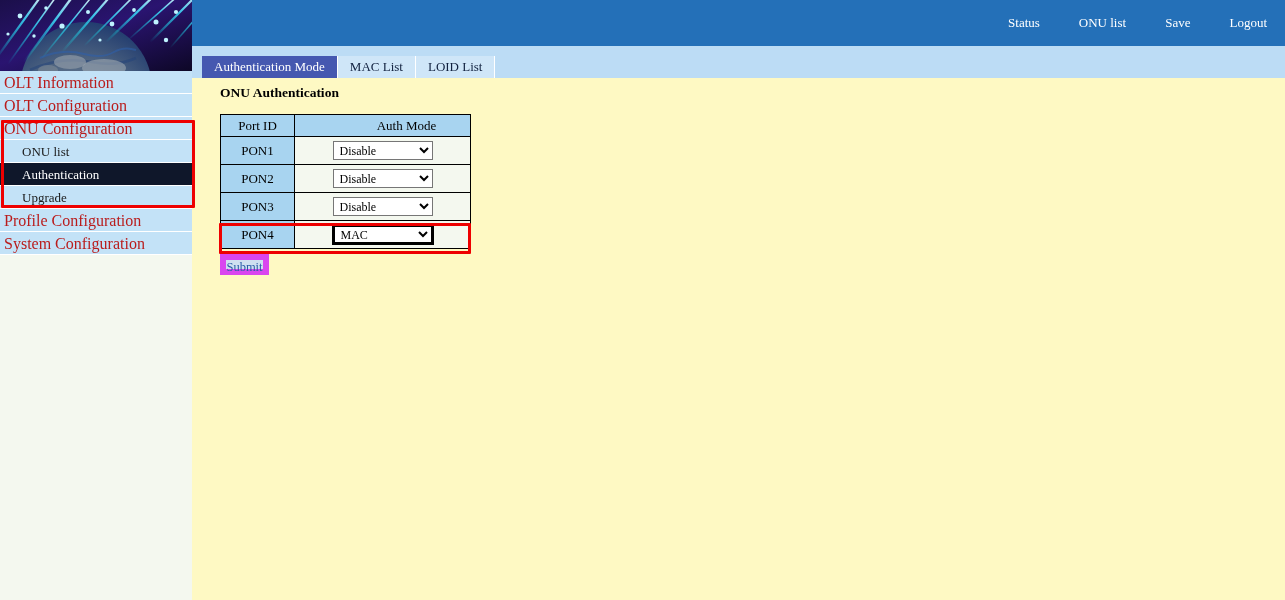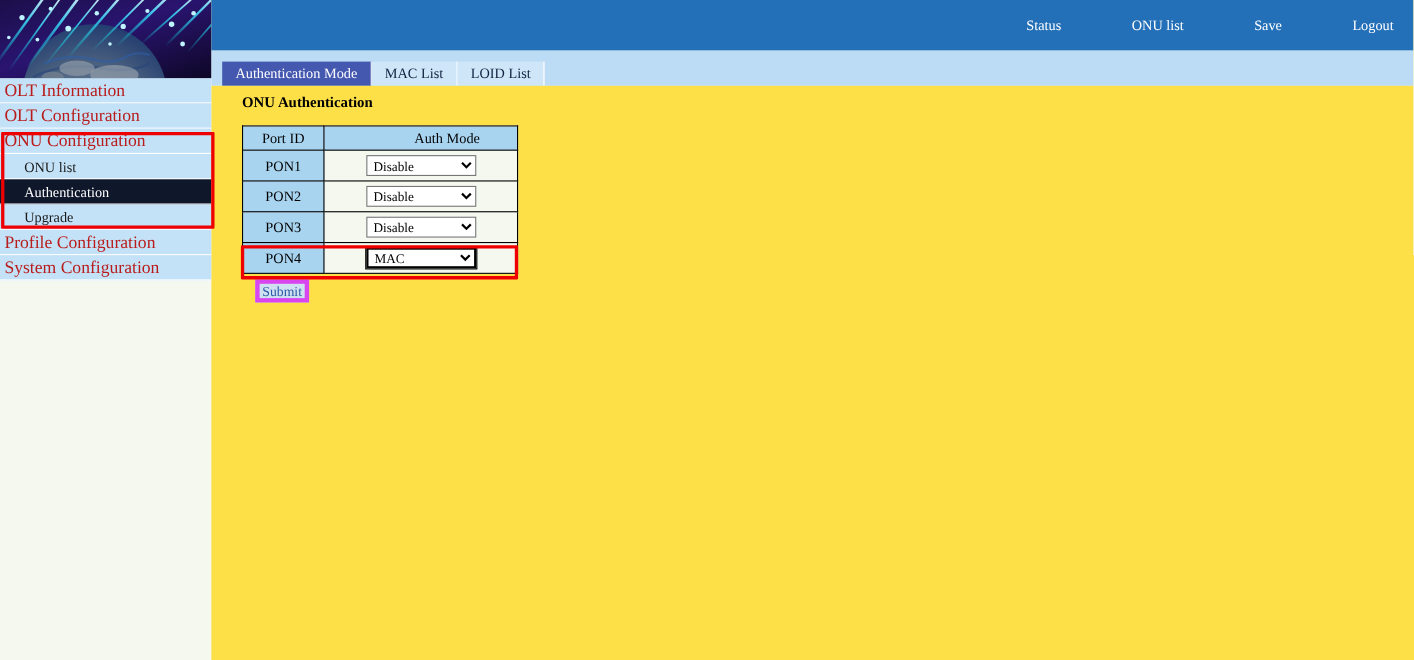--- a/index.html
+++ b/index.html
@@ -88,21 +88,21 @@
     height: 46px;
     background: #2470b8;
     z-index: 1;
   }
   .header-links {
     position: absolute;
     right: 18px; top: 0;
     height: 46px;
     display: flex;
     align-items: center;
-    gap: 64px;
+    gap: 39px;
   }
   .header-links a {
     color: #ffffff;
     font-size: 13px;
     text-decoration: none;
     font-family: "Liberation Serif", serif;
   }
 
   
   .tabbar {
@@ -131,21 +131,21 @@
     background: #4558b0;
     color: #ffffff;
   }
 
   
   .content {
     position: absolute;
     left: 192px; top: 78px;
     width: 1093px;
     height: 522px;
-    background: #fde047;
+    background: #fef9c3;
     z-index: 1;
   }
   .page-title {
     position: absolute;
     left: 28px; top: 7px;
     font-size: 13.5px;
     font-weight: bold;
     color: #000000;
   }
 
@@ -196,24 +196,23 @@
 
   .submit-btn {
     position: absolute;
     left: 28px; top: 176px;
     width: 49px;
     height: 21px;
     font-size: 12.5px;
     font-family: "Liberation Serif", serif;
     color: #2b5ba8;
     background: #cfe0f0;
-    border: 4px solid #d946ef;
+    border: 6px solid #d946ef;
     cursor: pointer;
     padding: 0;
-    margin-left: 12px;
   }
 </style>
 </head>
 <body>
 
 <div id="app">
 
   <div class="watermark">
     <svg width="300" height="105" viewBox="0 0 300 105" xmlns="http://www.w3.org/2000/svg">
 

